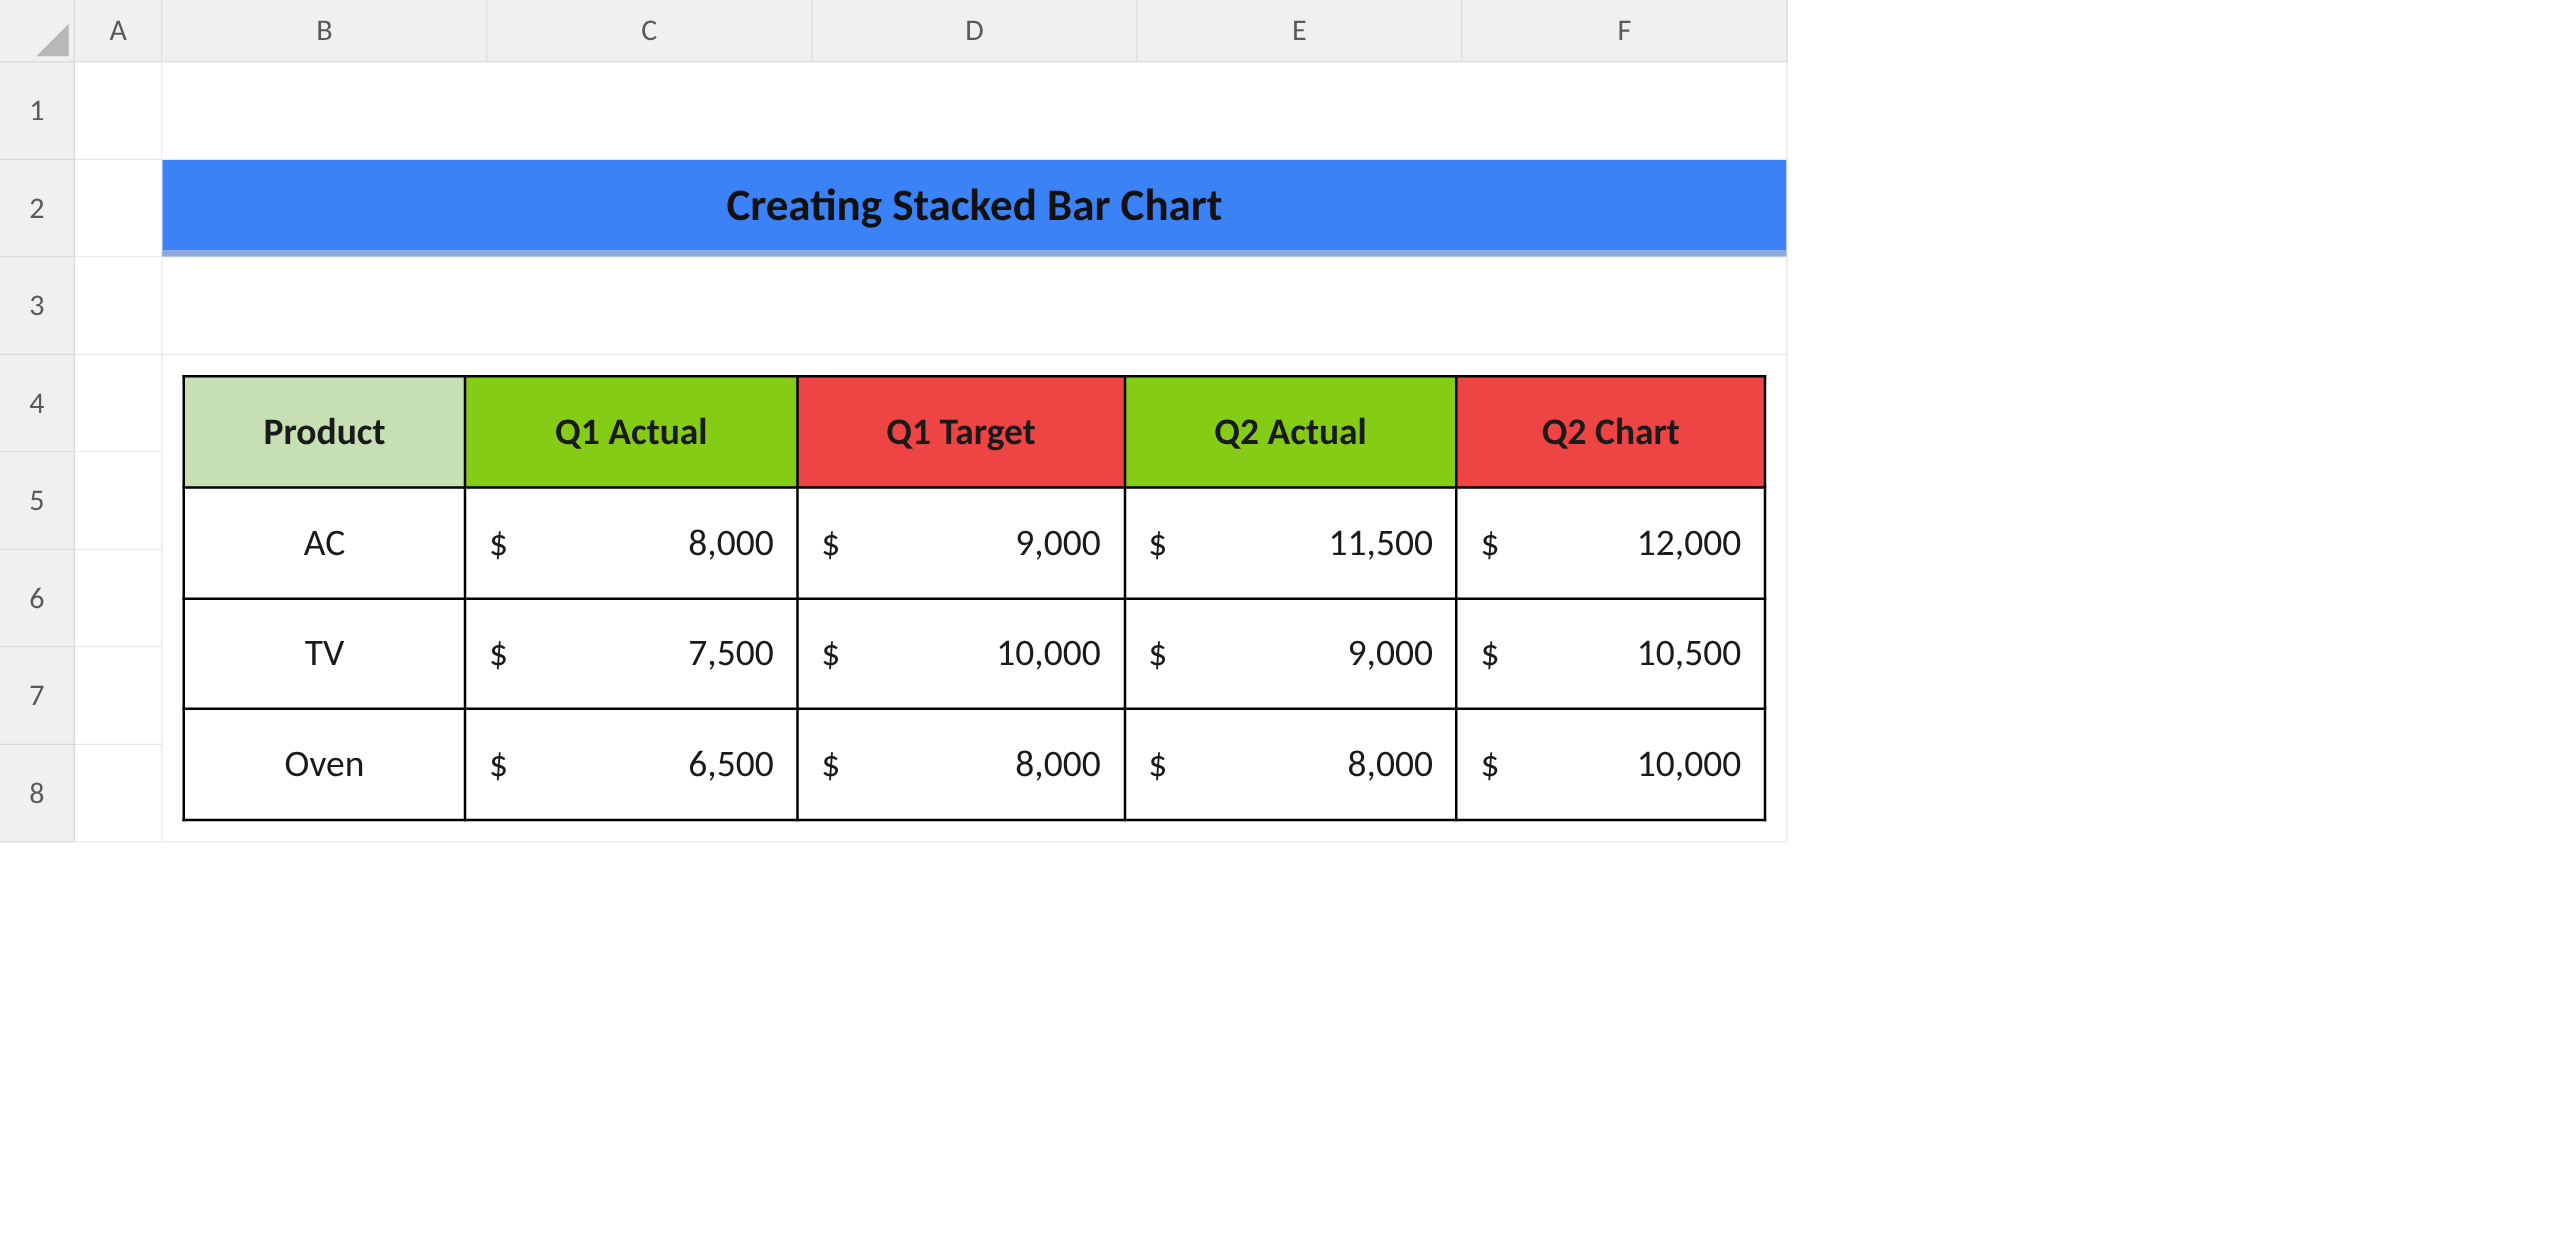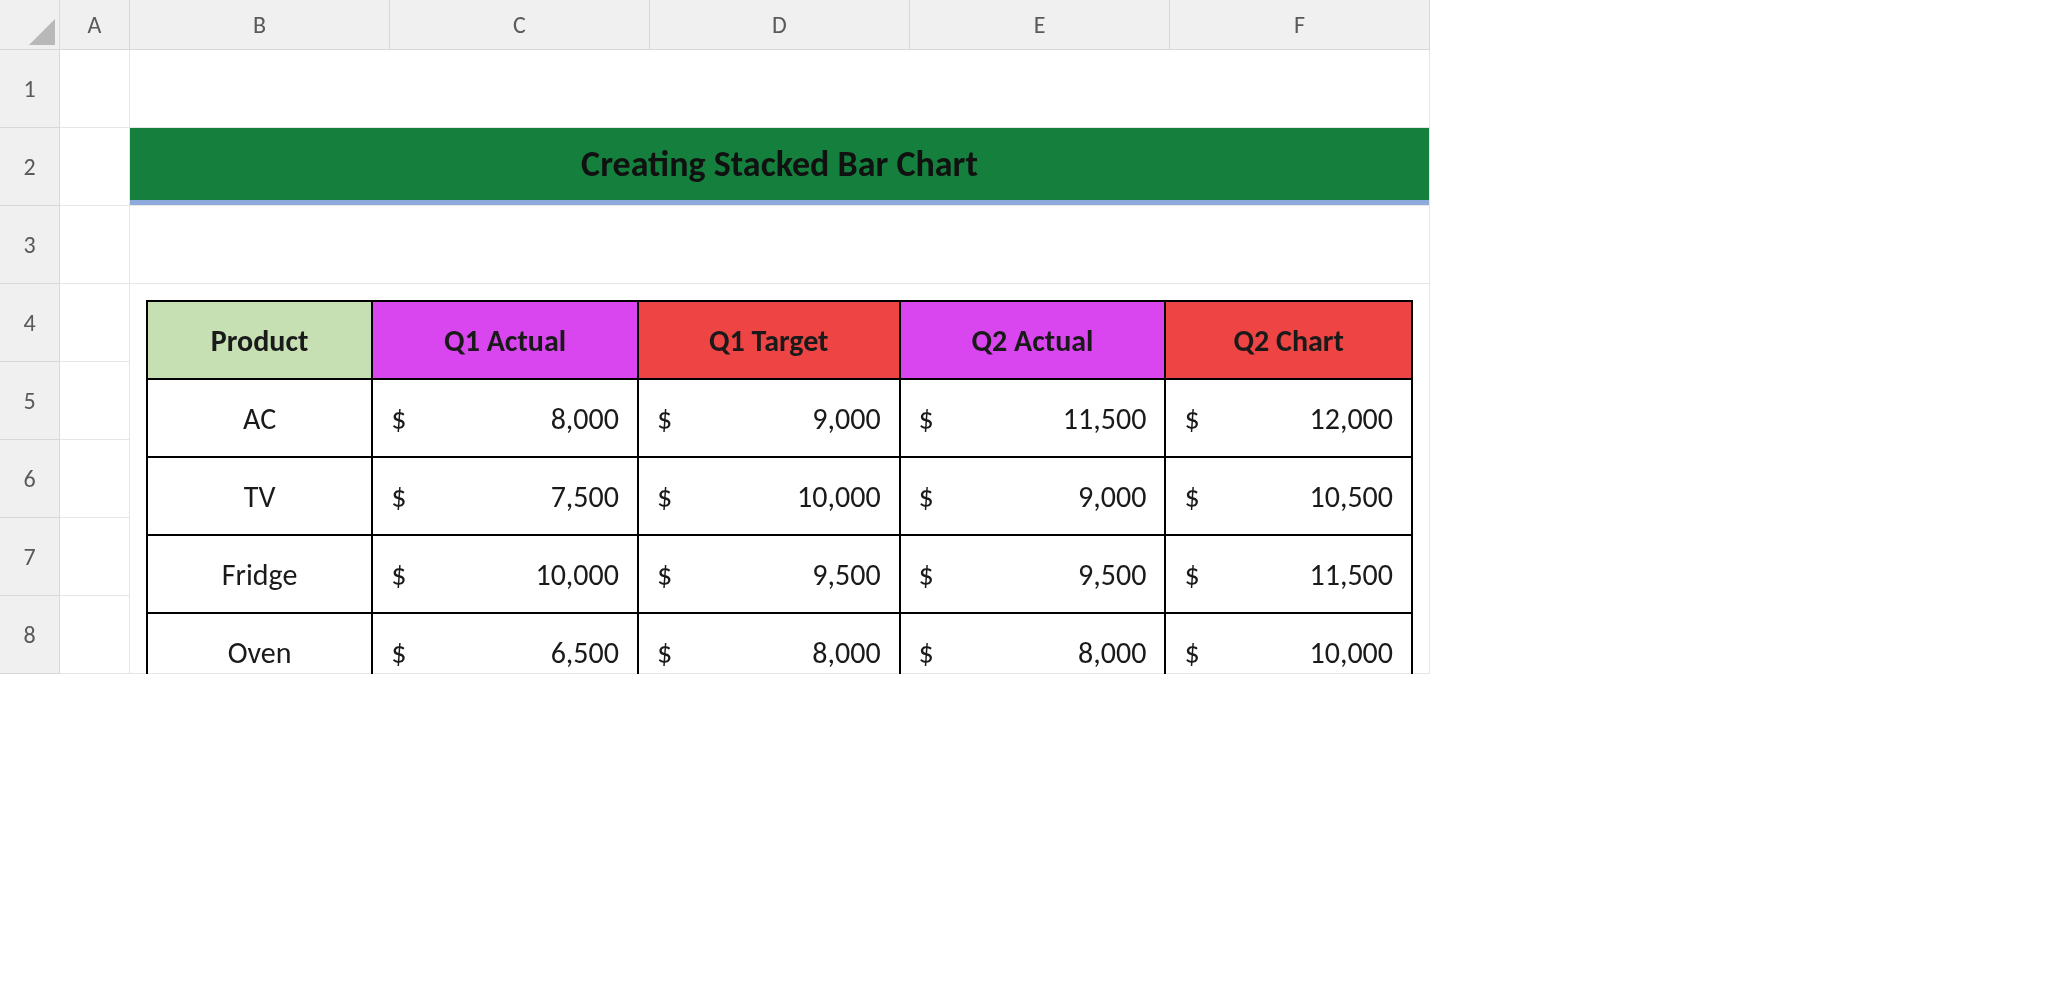--- a/index.html
+++ b/index.html
@@ -51,21 +51,21 @@
     grid-row: 3;
     border-right: 1px solid #e6e6e6;
     border-bottom: 1px solid #e6e6e6;
     background:#fff;
     display:flex;
     align-items:stretch;
     padding:0;
   }
   .title-inner{
     flex:1;
-    background:#15803d;
+    background:#3b82f6;
     border-bottom:5px solid #8ea9db;
     display:flex;
     align-items:center;
     justify-content:center;
     font-size:36px;
     font-weight:700;
     color:#111;
     text-align:right;
   }
   .tablewrap{
@@ -83,21 +83,21 @@
     border:2px solid #000;
     font-size:30px;
     padding:0 18px;
     height:78px;
   }
   table.data th{
     font-weight:700;
     text-align:center;
   }
   table.data th.product{ background:#c6e0b4; }
-  table.data th.actual { background:#d946ef; }
+  table.data th.actual { background:#84cc16; }
   table.data th.target { background:#ef4444; }
   table.data td.product{ text-align:center; }
   table.data td.money{ }
   .money-cell{
     display:flex;
     justify-content:space-between;
     align-items:center;
     width:100%;
   }
 </style>
@@ -201,47 +201,20 @@
               </div>
             </td>
         <td class="money">
               <div class="money-cell">
                 <span>$</span>
                 <span>10,500</span>
               </div>
             </td>
       </tr>
       <tr>
-        <td class="product">Fridge</td>
-        <td class="money">
-              <div class="money-cell">
-                <span>$</span>
-                <span>10,000</span>
-              </div>
-            </td>
-        <td class="money">
-              <div class="money-cell">
-                <span>$</span>
-                <span>9,500</span>
-              </div>
-            </td>
-        <td class="money">
-              <div class="money-cell">
-                <span>$</span>
-                <span>9,500</span>
-              </div>
-            </td>
-        <td class="money">
-              <div class="money-cell">
-                <span>$</span>
-                <span>11,500</span>
-              </div>
-            </td>
-      </tr>
-      <tr>
         <td class="product">Oven</td>
         <td class="money">
               <div class="money-cell">
                 <span>$</span>
                 <span>6,500</span>
               </div>
             </td>
         <td class="money">
               <div class="money-cell">
                 <span>$</span>

